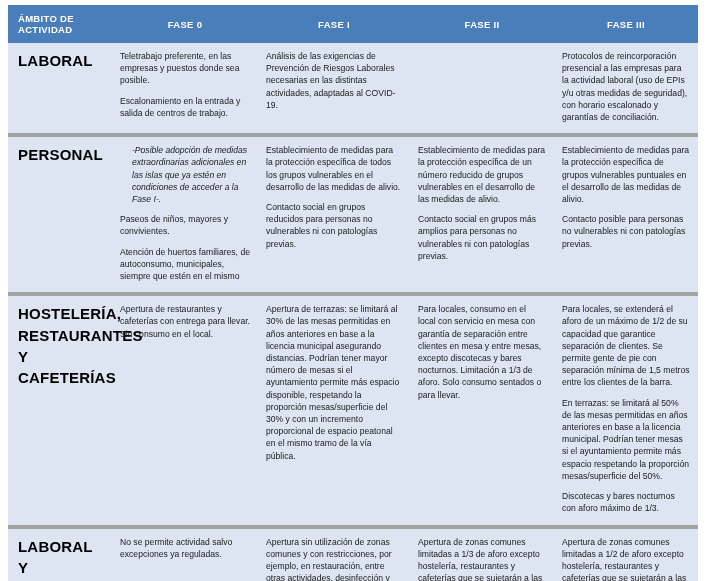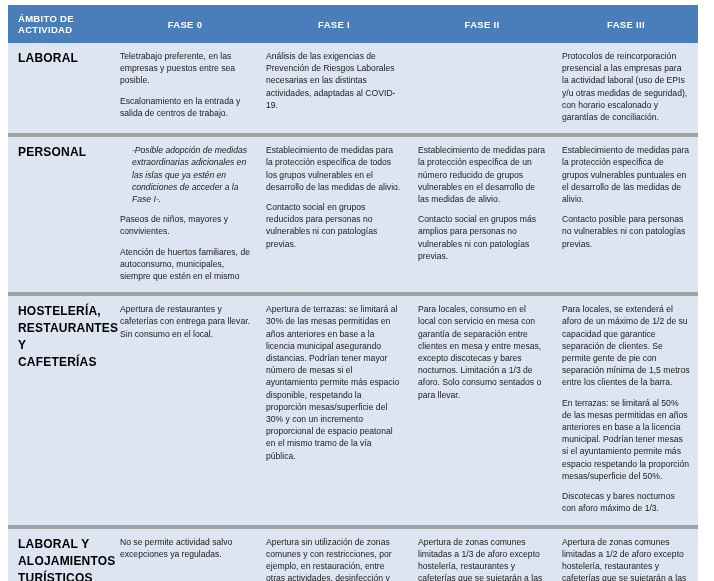--- a/index.html
+++ b/index.html
@@ -67,21 +67,21 @@
     padding: 7px 8px 10px 8px;
     font-size: 8.6px;
     line-height: 1.42;
     color: #1a1a1a;
   }
   tbody tr:first-child td { border-top: none; }
   tbody tr:last-child td { border-bottom: 1px solid #9fb6d4; }
 
   td.ambito {
     font-weight: bold;
-    font-size: 12px;
+    font-size: 15px;
     letter-spacing: 0.2px;
     padding-left: 10px;
     color: #000000;
   }
   td.ambito .amb-line { display: block; }
 
   .para {
     margin: 0 0 8px 0;
   }
   .para:last-child { margin-bottom: 0; }
@@ -123,21 +123,21 @@
               <span class="hdr-line">FASE III</span>
             </th>
           </tr>
       </thead>
       <tbody>
           <tr>
             <td class="ambito">
               <span class="amb-line">LABORAL</span>
             </td>
             <td>
-              <div class="para">Teletrabajo preferente, en las empresas y puestos entre sea posible.</div>
+              <div class="para">Teletrabajo preferente, en las empresas y puestos donde sea posible.</div>
               <div class="para">Escalonamiento en la entrada y salida de centros de trabajo.</div>
             </td>
             <td>
               <div class="para">Análisis de las exigencias de Prevención de Riesgos Laborales necesarias en las distintas actividades, adaptadas al COVID-19.</div>
             </td>
             <td>
               <div class="empty-cell"></div>
             </td>
             <td>
               <div class="para">Protocolos de reincorporación presencial a las empresas para la actividad laboral (uso de EPIs y/u otras medidas de seguridad), con horario escalonado y garantías de conciliación.</div>

